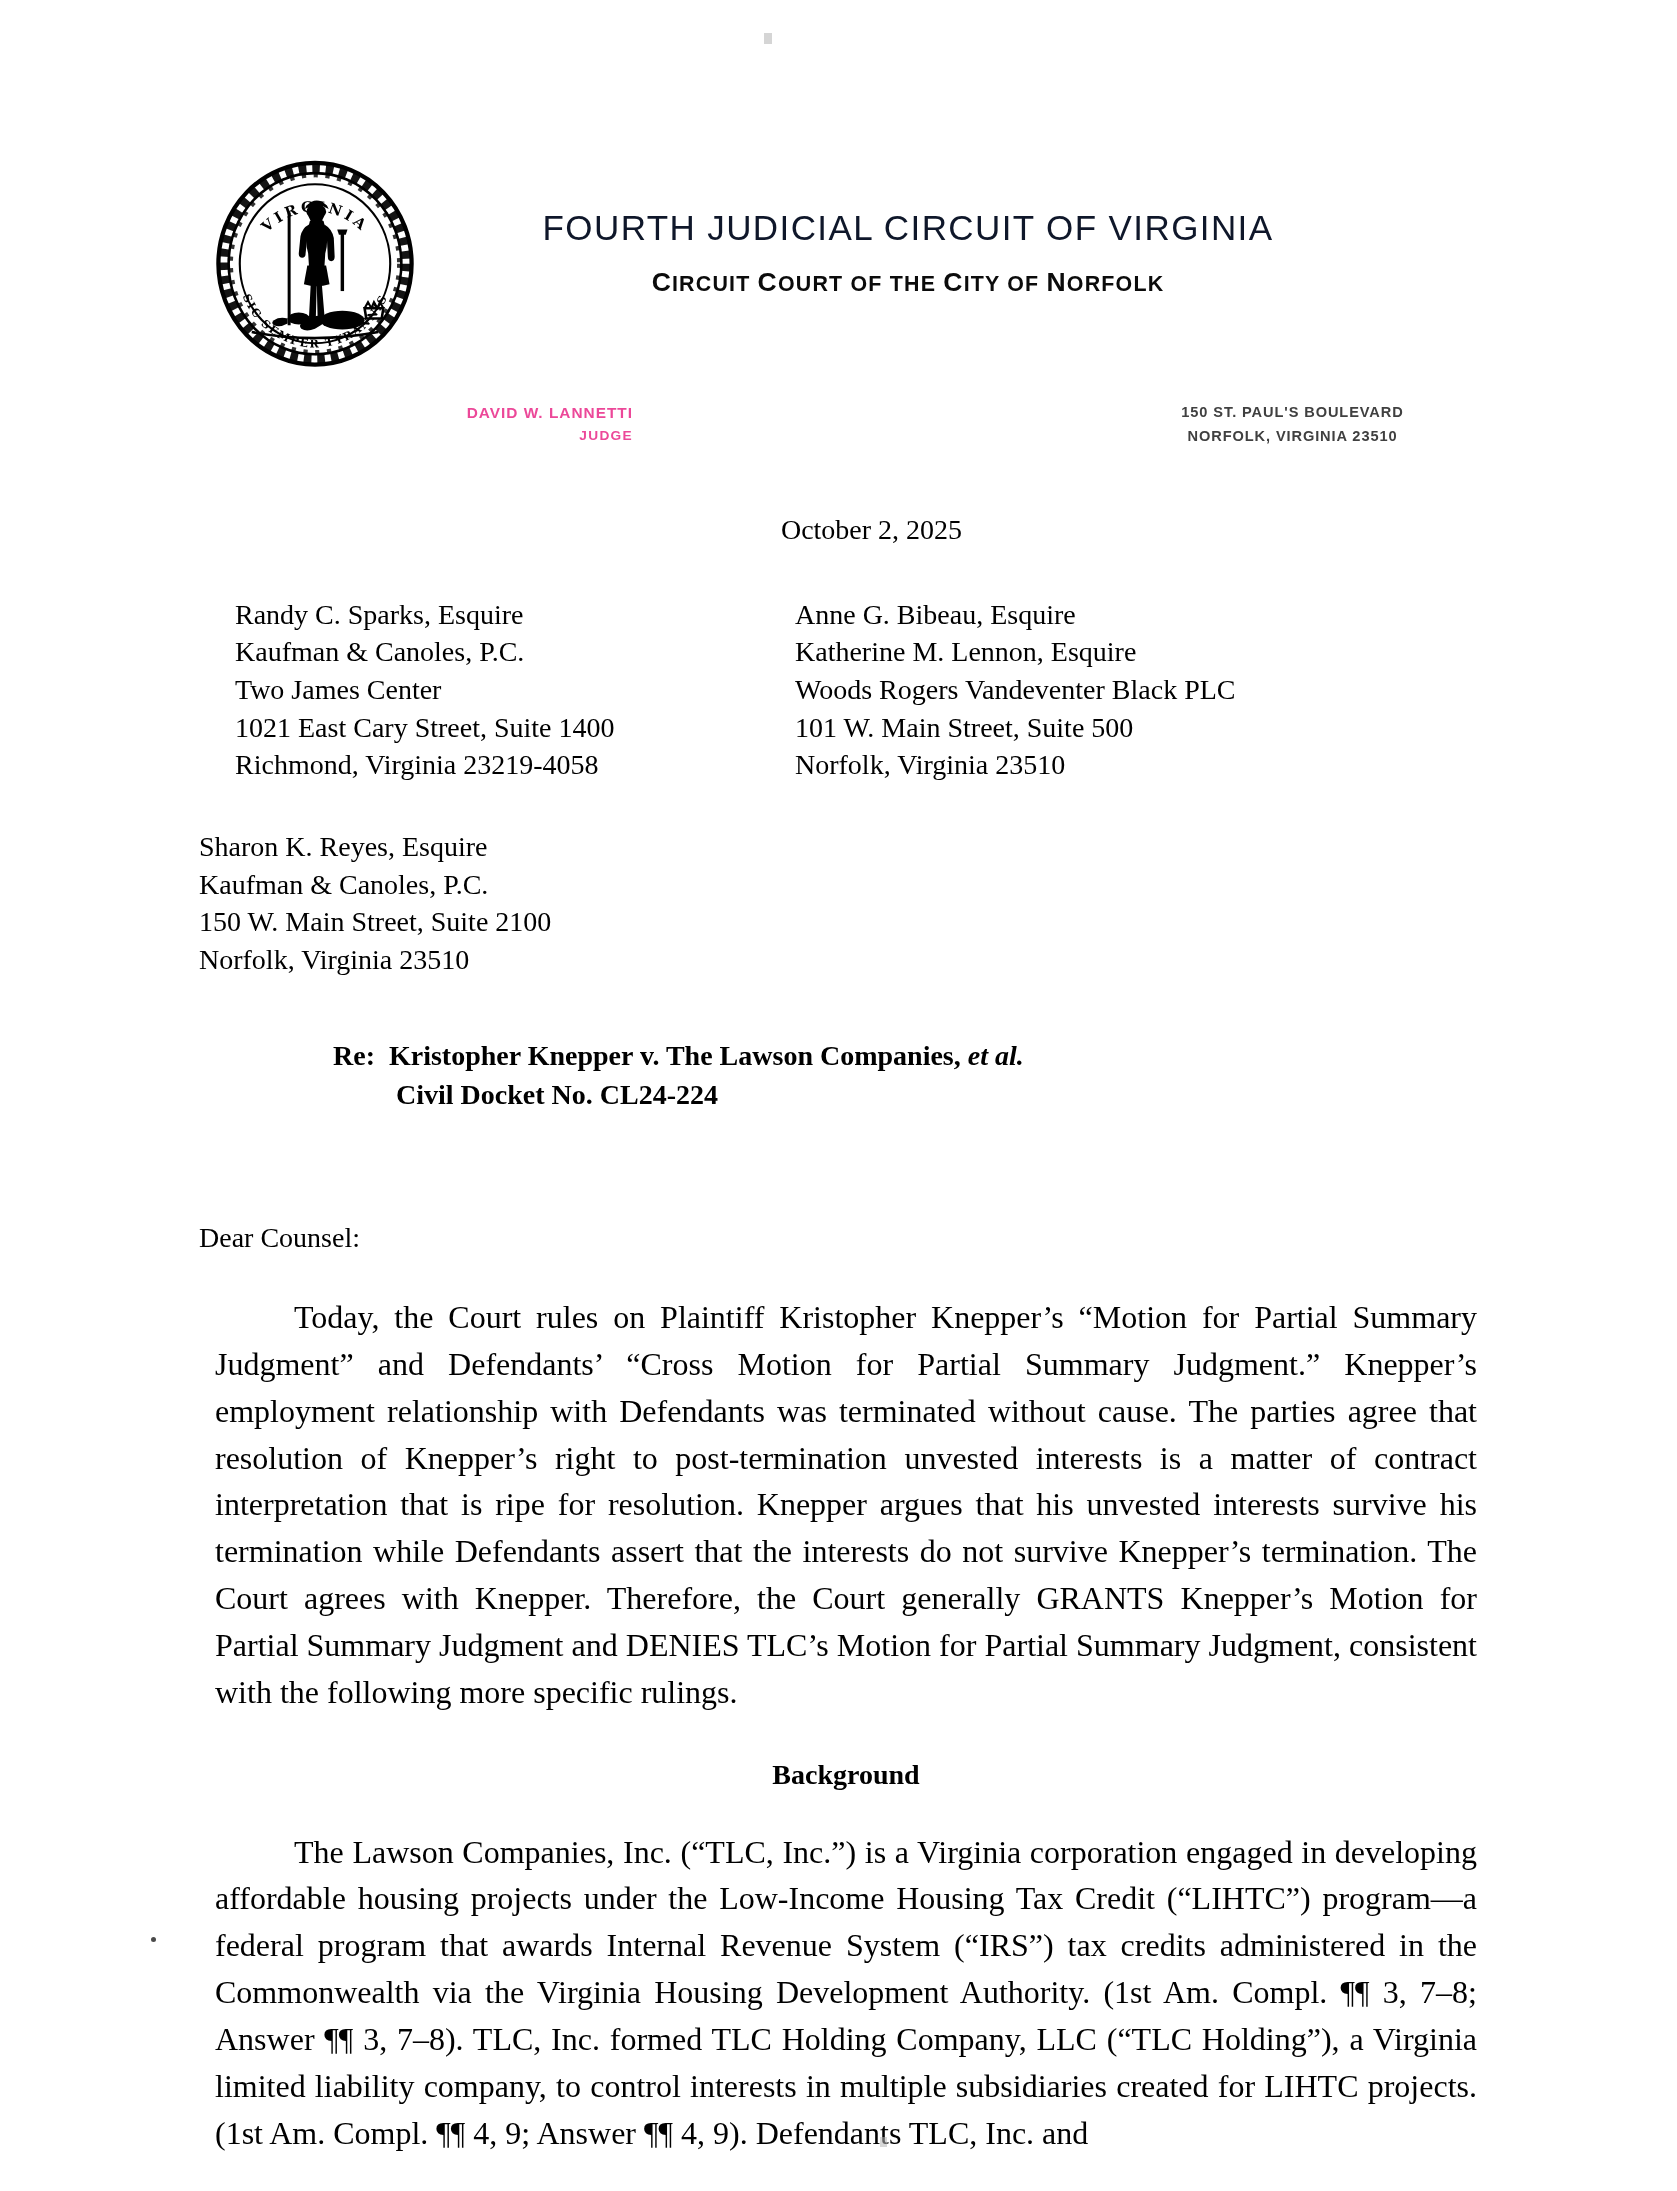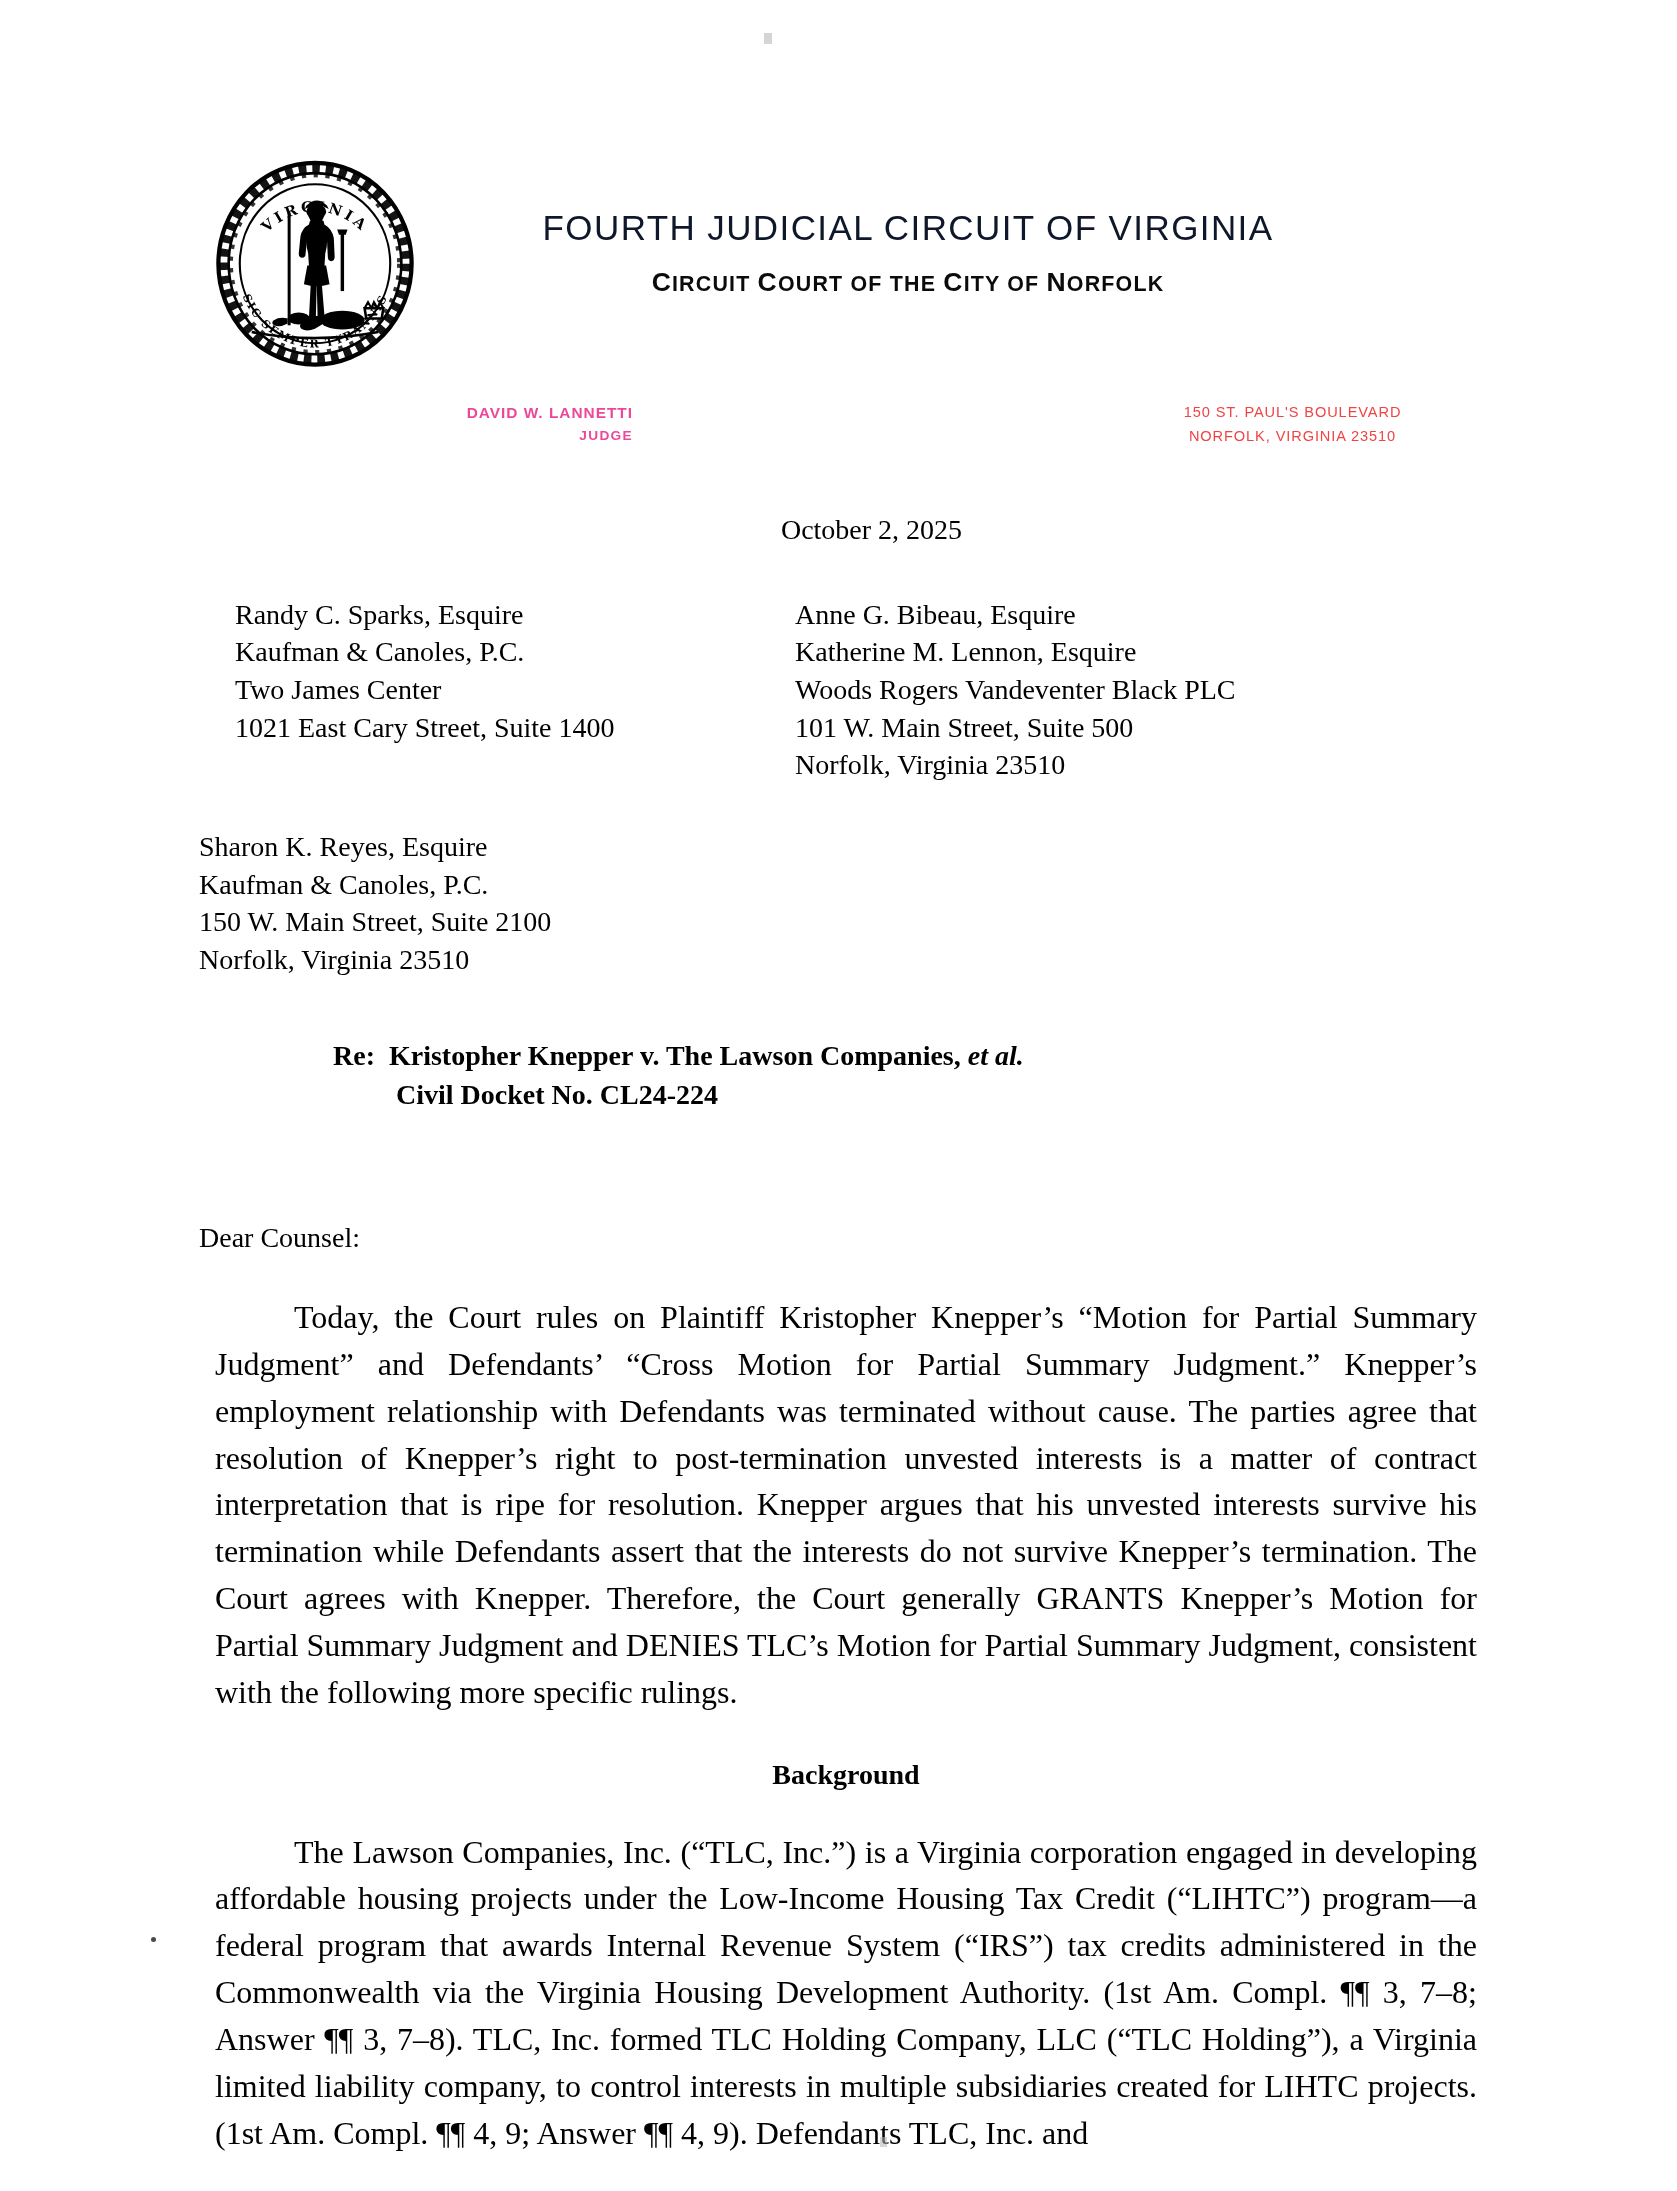--- a/index.html
+++ b/index.html
@@ -80,25 +80,25 @@
   }
   .judge-block .judge-role { font-size: 13.7px; letter-spacing: 1.3px; }
 
   .address-block {
     position: absolute;
     left: 1053px;
     top: 401px;
     width: 479px;
     text-align: center;
     font-family: "Liberation Sans", "DejaVu Sans", sans-serif;
-    font-weight: normal;
+    font-weight: bold;
     font-size: 14.6px;
     letter-spacing: 0.9px;
     line-height: 1.62;
-    color: #ef4444;
+    color: #404040;
   }
 
   
   .body-area {
     position: absolute;
     left: 199px;
     top: 510px;
     width: 1294px;
     font-size: 28px;
     line-height: 1.42;
@@ -275,20 +275,21 @@
   <div class="body-area">
 
     <div class="date-line">October 2, 2025</div>
 
     <div class="recipients">
       <div class="recip-col">
         <div class="recip-line">Randy C. Sparks, Esquire</div>
         <div class="recip-line">Kaufman &amp; Canoles, P.C.</div>
         <div class="recip-line">Two James Center</div>
         <div class="recip-line">1021 East Cary Street, Suite 1400</div>
+        <div class="recip-line">Richmond, Virginia 23219-4058</div>
       </div>
       <div class="recip-col right">
         <div class="recip-line">Anne G. Bibeau, Esquire</div>
         <div class="recip-line">Katherine M. Lennon, Esquire</div>
         <div class="recip-line">Woods Rogers Vandeventer Black PLC</div>
         <div class="recip-line">101 W. Main Street, Suite 500</div>
         <div class="recip-line">Norfolk, Virginia 23510</div>
       </div>
     </div>
 

